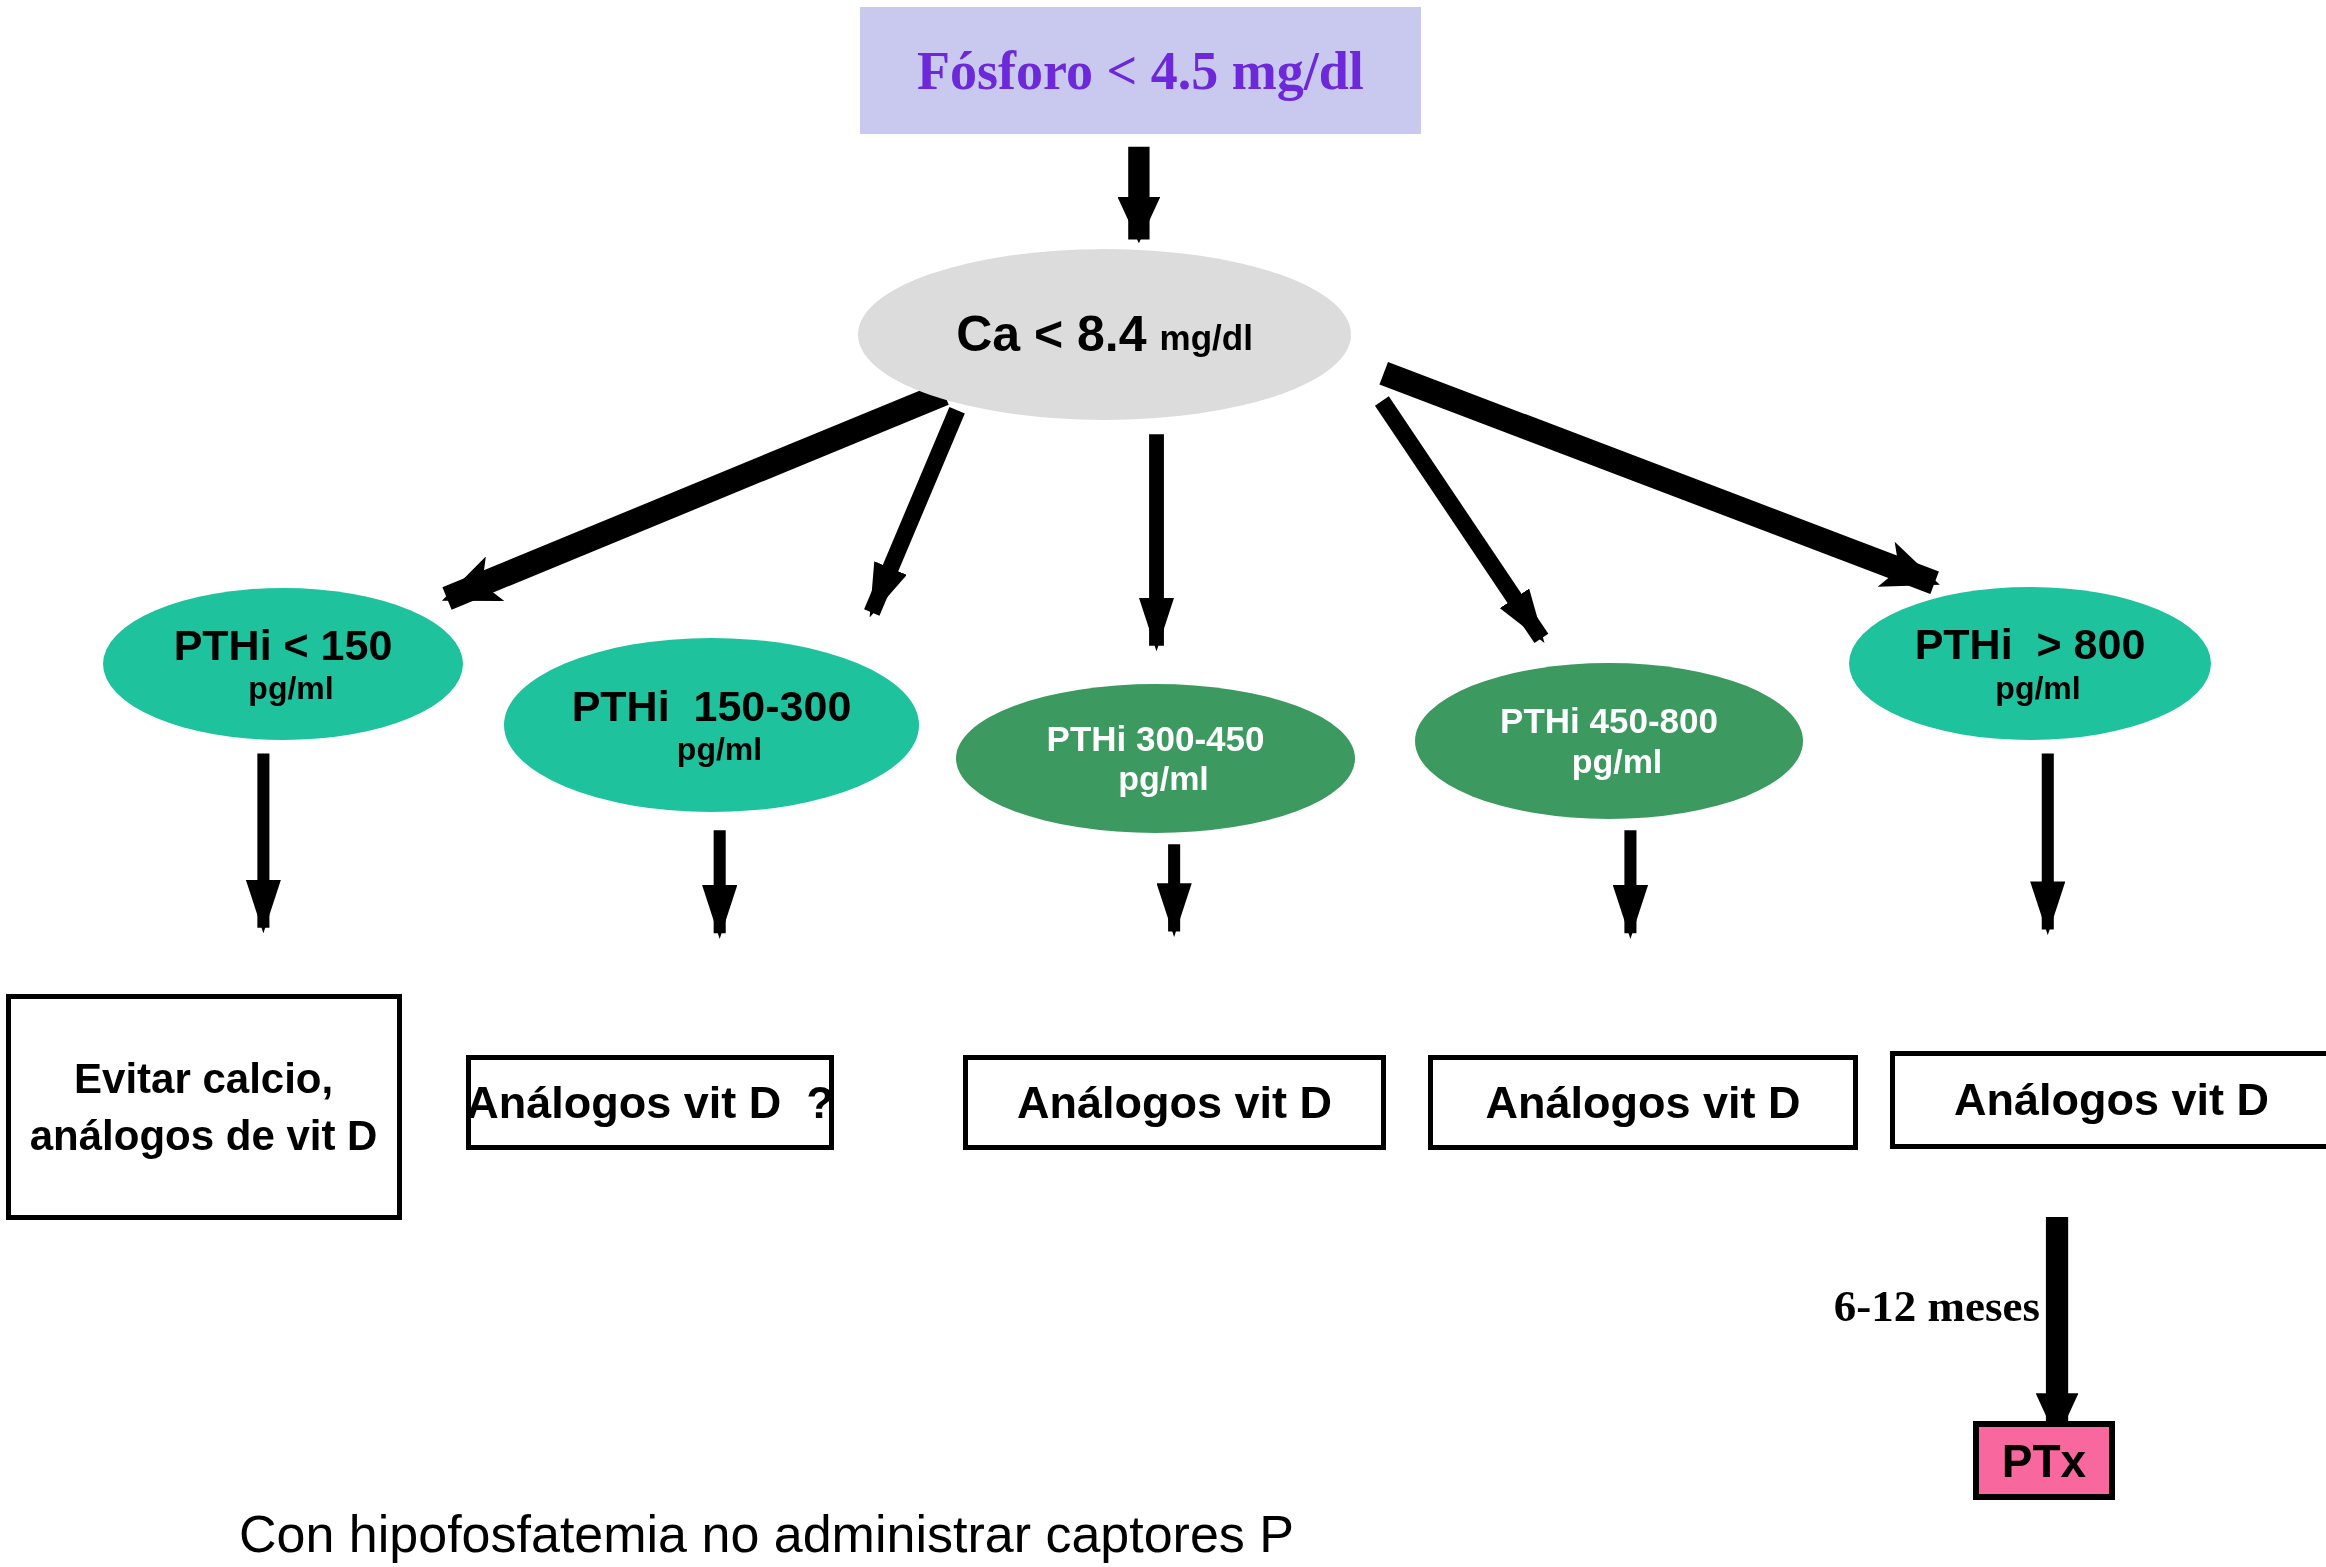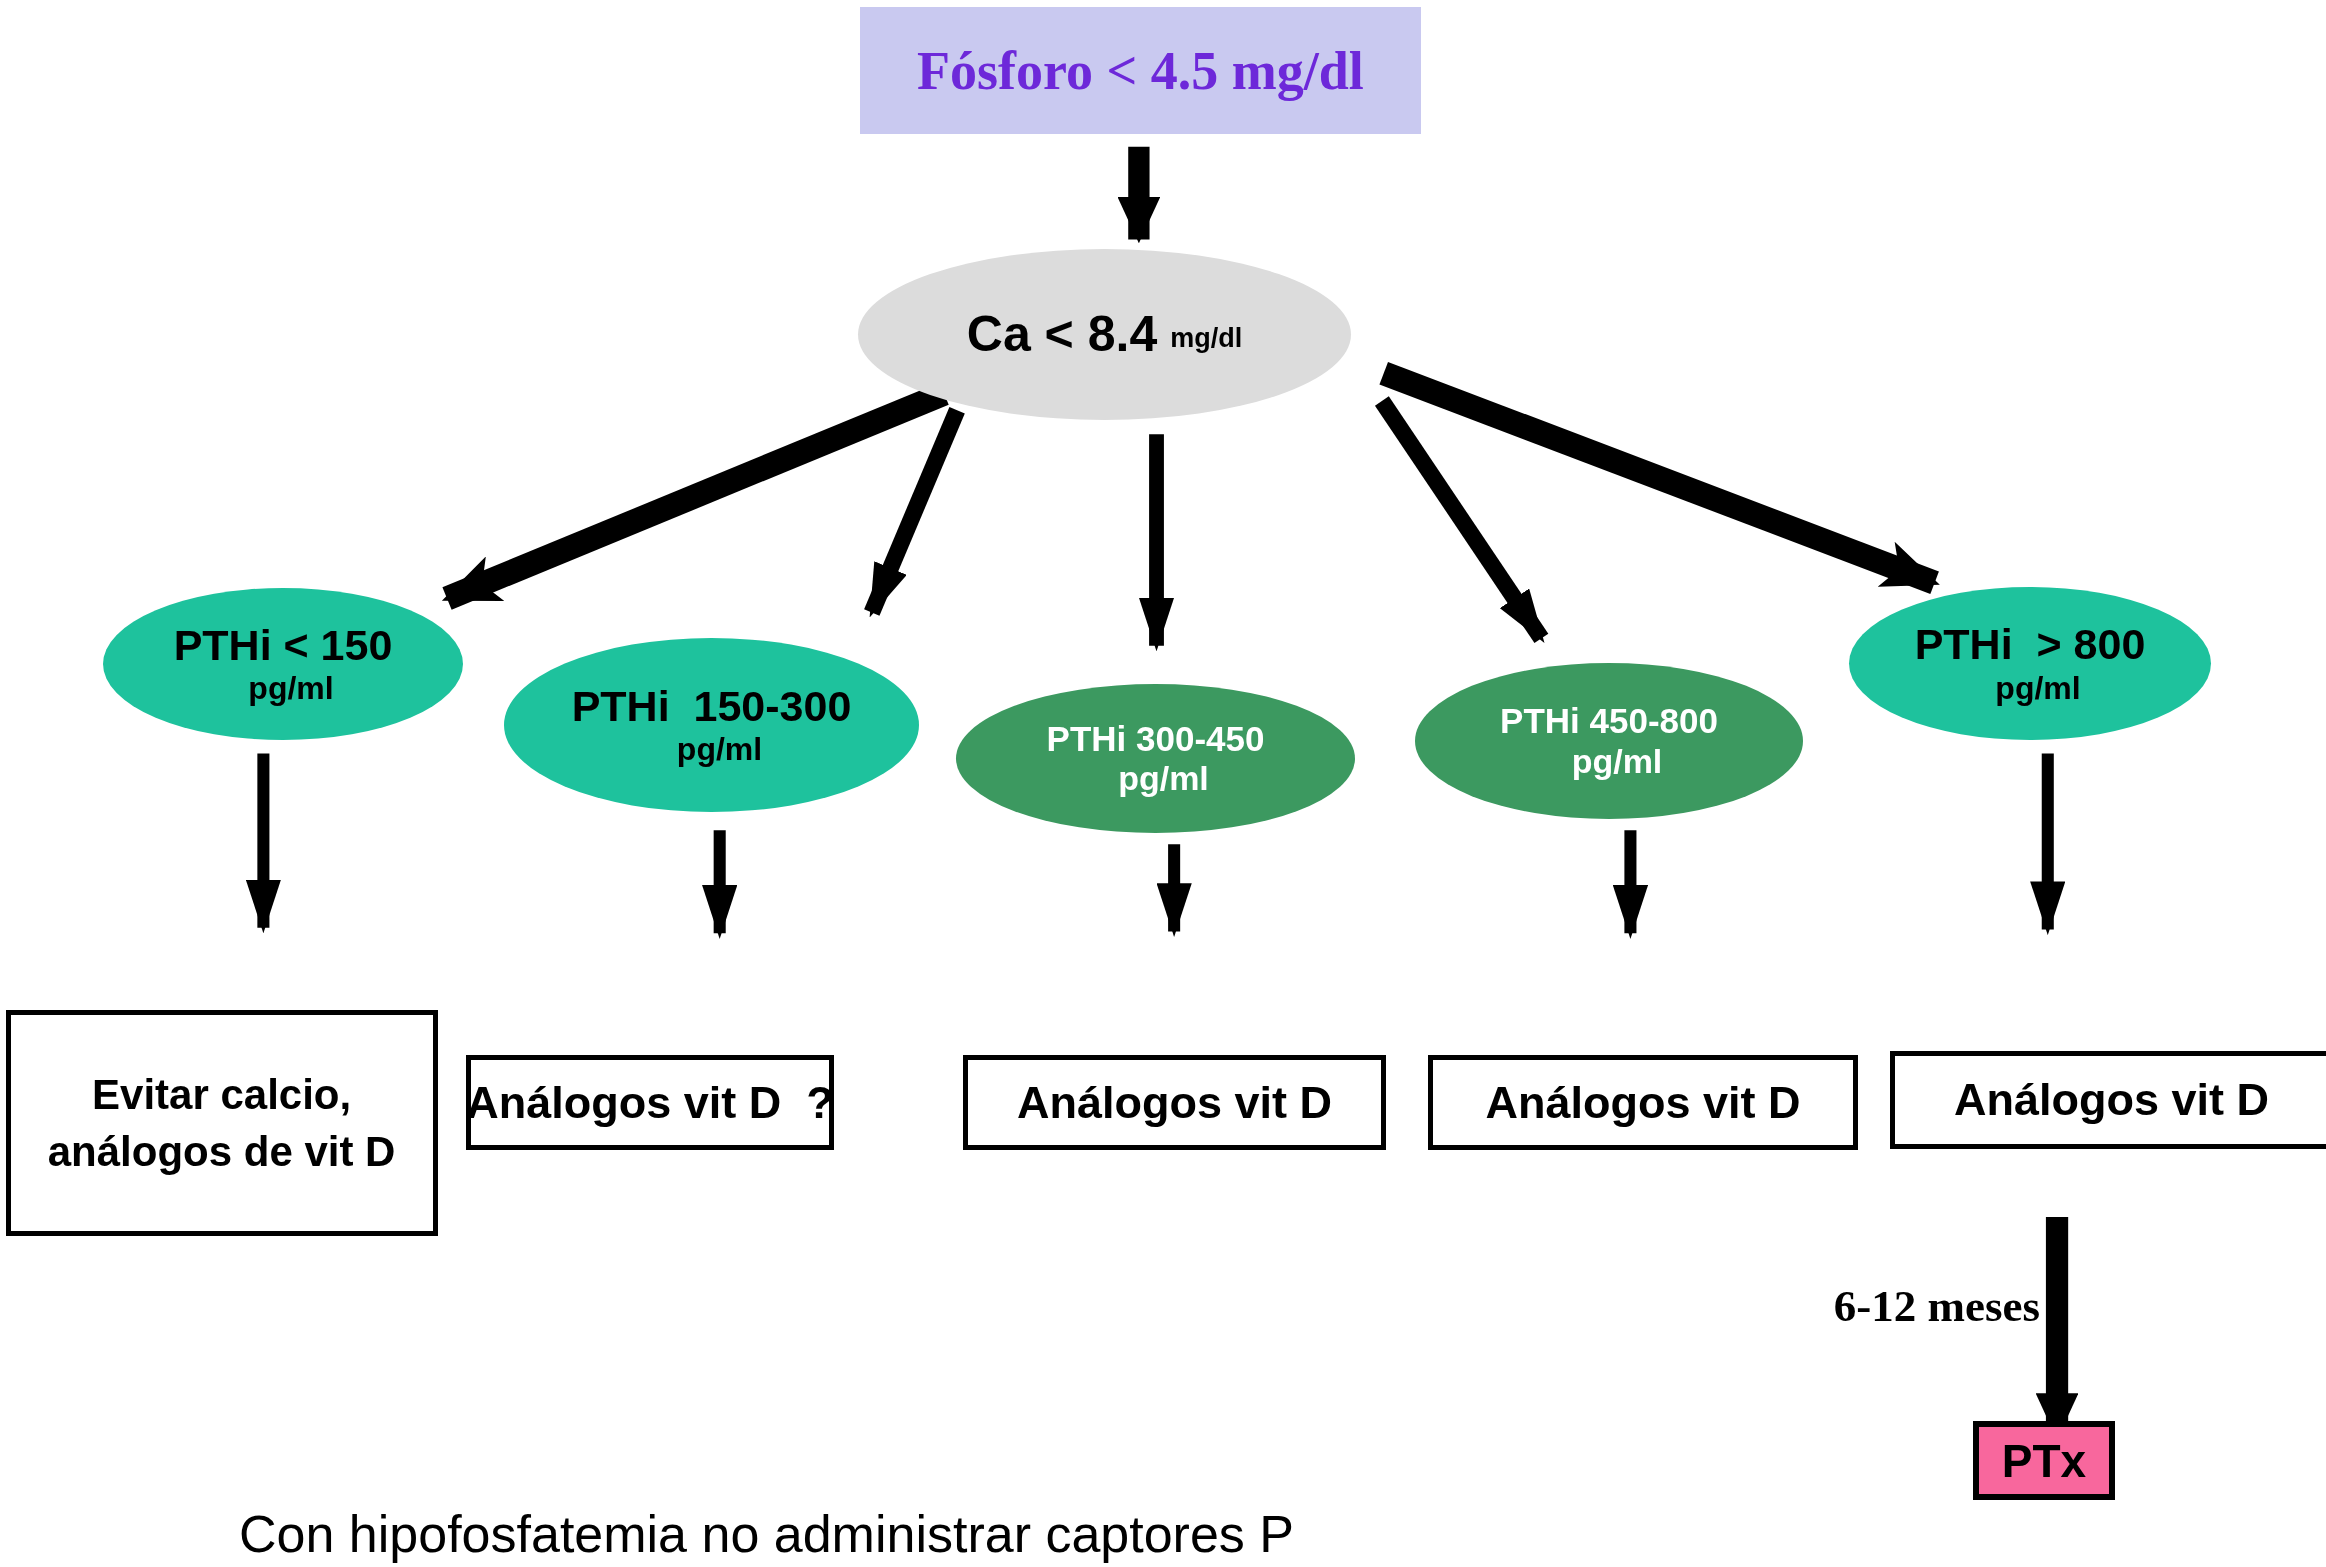--- a/index.html
+++ b/index.html
@@ -30,21 +30,21 @@
     text-align:center;color:#000;font-weight:bold;line-height:1.15;
   }
   .ellipse .l1{white-space:pre;}
   .ellipse .l2{white-space:pre;margin-left:16px;}
   .gray-ellipse{
     left:858px; top:249px; width:493px; height:171px;
     background:var(--gray_node,#dcdcdc);
     flex-direction:row;align-items:center;
   }
   .gray-ellipse .big{font-size:50px;font-weight:bold;white-space:pre;}
-  .gray-ellipse .small{font-size:27px;font-weight:bold;margin-left:13px;position:relative;top:3.7px;white-space:pre;text-align:center;}
+  .gray-ellipse .small{font-size:35px;font-weight:bold;margin-left:13px;position:relative;top:3.7px;white-space:pre;text-align:center;}
   .teal{background:var(--teal_node,#1ec29d);}
   .green{background:var(--green_node,#3c9960);color:#ffffff;}
 
   .e1{left:103px;  top:588px; width:360px; height:152px; font-size:43px;}
   .e1 .l2{font-size:32px;}
   .e2{left:504px; top:638px; width:415px; height:174px; font-size:43px;}
   .e2 .l2{font-size:32px;}
   .e3{left:956px;top:684px; width:399px; height:149px; font-size:35px;}
   .e3 .l2{font-size:34px;}
   .e4{left:1415px;top:663px; width:388px; height:156px; font-size:35px;}
@@ -52,21 +52,21 @@
   .e5{left:1849px;top:587px; width:362px; height:153px; font-size:43px;}
   .e5 .l2{font-size:32px;}
 
   
   .action-box{
     border:5.6px solid var(--border,#000);
     background:#fff;color:#000;font-weight:bold;
     display:flex;flex-direction:column;align-items:center;justify-content:center;
     text-align:center;white-space:pre;
   }
-  .b1{left:5.6px;   top:994px; width:432px; height:226px; font-size:42px; line-height:1.36;margin-top:16px;}
+  .b1{left:5.6px;   top:994px; width:396px; height:226px; font-size:42px; line-height:1.36;}
   .b2{left:466px; top:1055px; width:368px; height:95px; font-size:45px;}
   .b3{left:963px;top:1055px; width:423px; height:95px; font-size:45px;}
   .b4{left:1428px;top:1055px; width:430px; height:95px; font-size:45px;}
   .b5{left:1890px;top:1051px; width:443px; height:98px; font-size:45px;}
 
   
   .duration{
     left:1799px; top:1278px; width:241px; height:56px;
     display:flex;align-items:center;justify-content:flex-end;
     font-family:"Liberation Serif", serif;font-weight:bold;font-size:45px;color:#000;

